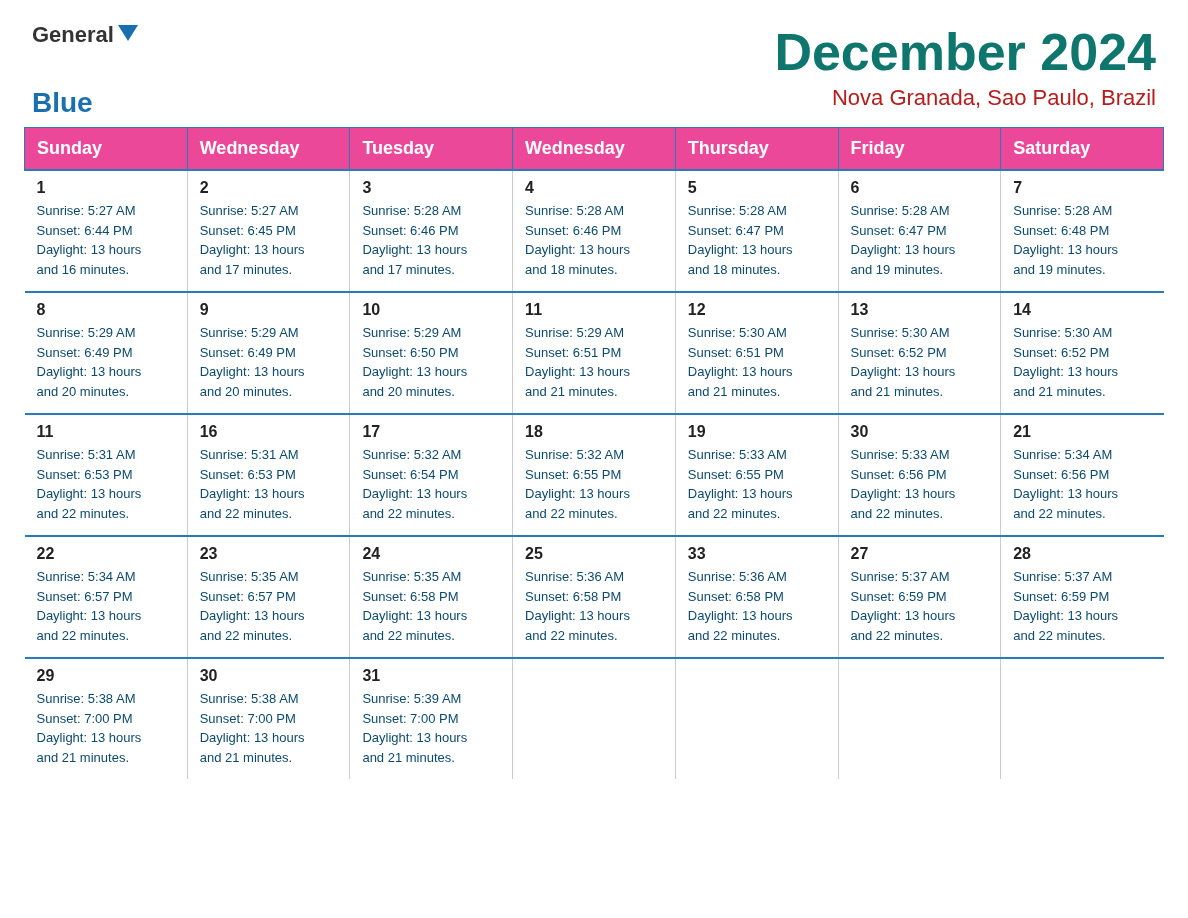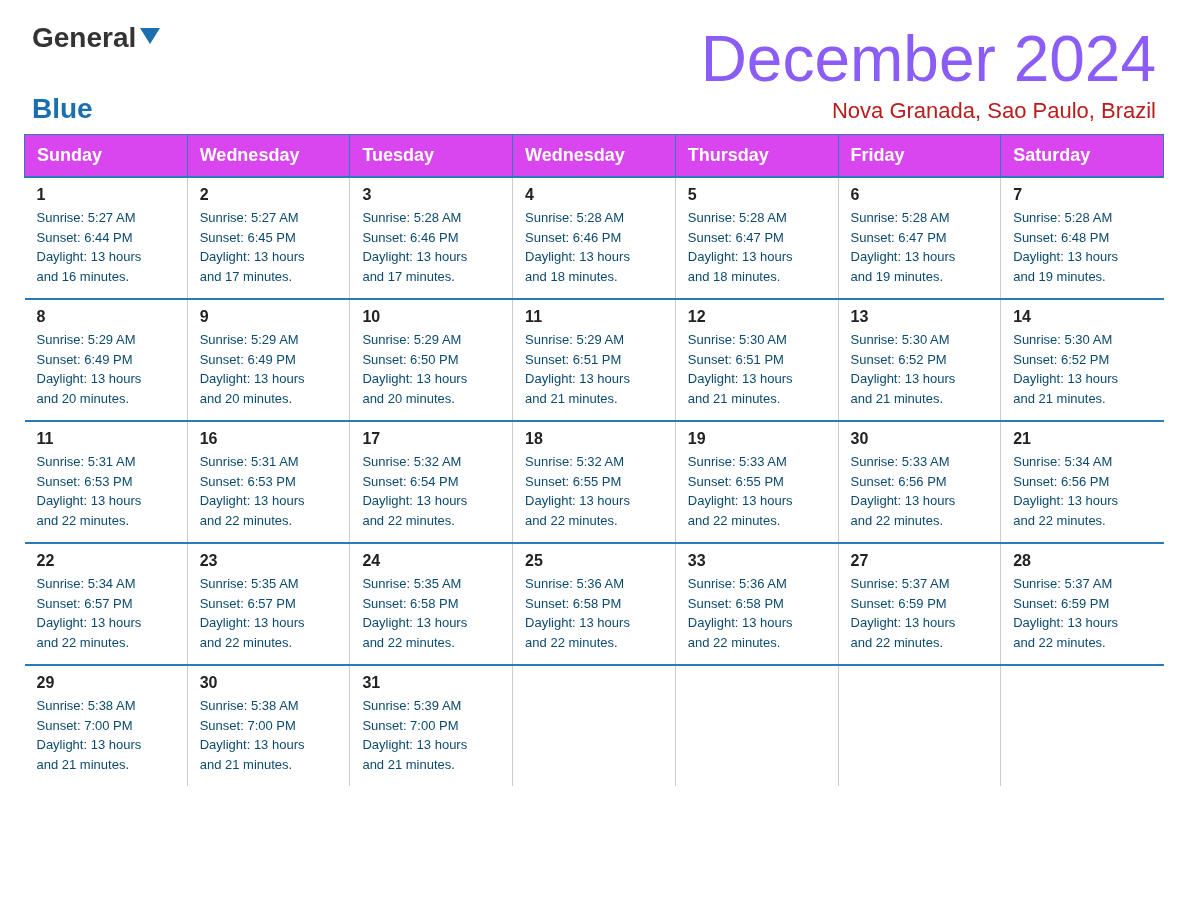--- a/index.html
+++ b/index.html
@@ -15,21 +15,21 @@
       justify-content: space-between;
       align-items: flex-start;
       padding: 24px 32px 10px 32px;
     }
     .logo {
       display: flex;
       flex-direction: column;
       align-items: flex-start;
     }
     .logo-text-general {
-      font-size: 28px;
+      font-size: 22px;
       font-weight: bold;
       color: #333;
       line-height: 1;
     }
     .logo-text-blue {
       font-size: 28px;
       font-weight: bold;
       color: #1a6faf;
       line-height: 1;
       margin-top: 43px;
@@ -48,40 +48,40 @@
       top: -2px;
     }
     .logo-row {
       display: flex;
       align-items: center;
     }
     .title-block {
       text-align: right;
     }
     .title-block h1 {
-      font-size: 64px;
-      font-weight: normal;
-      color: #8b5cf6;
+      font-size: 52px;
+      font-weight: bold;
+      color: #0f766e;
       line-height: 1.1;
     }
     .title-block h2 {
       font-size: 22px;
       font-weight: normal;
       color: #b91c1c;
       margin-top: 4px;
     }
     .calendar-wrapper {
       padding: 0 24px 24px 24px;
     }
     table {
       width: 100%;
       border-collapse: collapse;
     }
     thead tr {
-      background-color: #d946ef;
+      background-color: #ec4899;
     }
     thead th {
       color: #fff;
       font-size: 18px;
       font-weight: bold;
       padding: 10px 12px;
       text-align: left;
       border: 1px solid #2a7ab8;
     }
     tbody tr {

